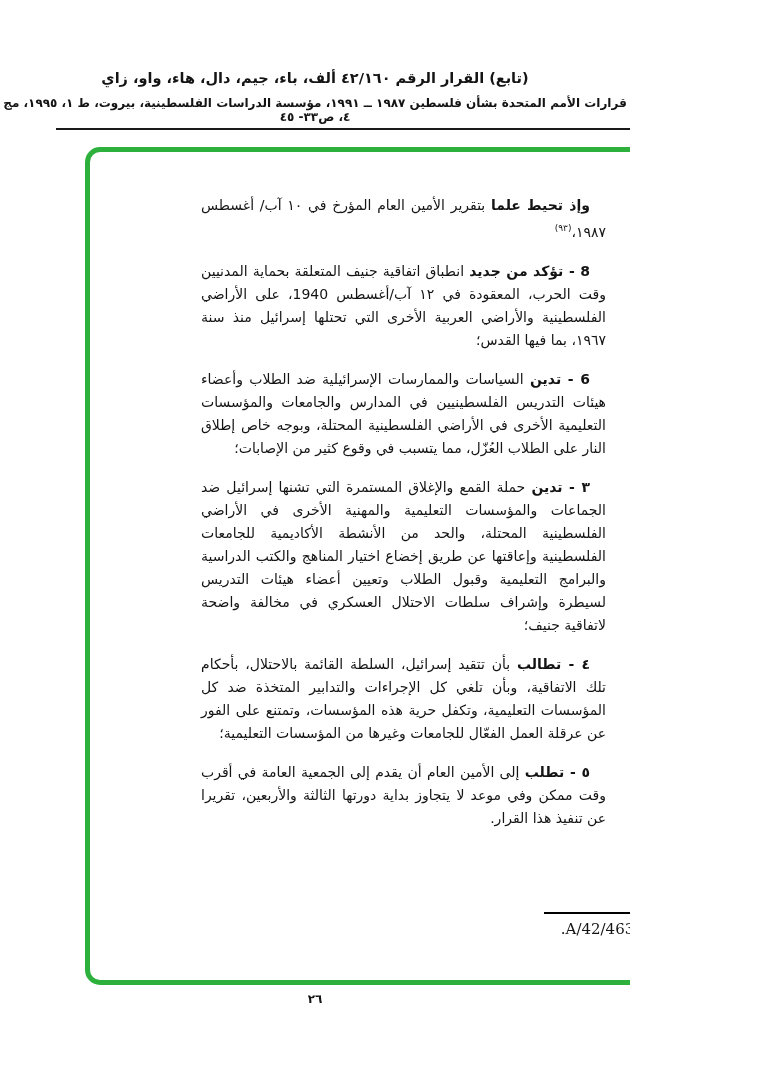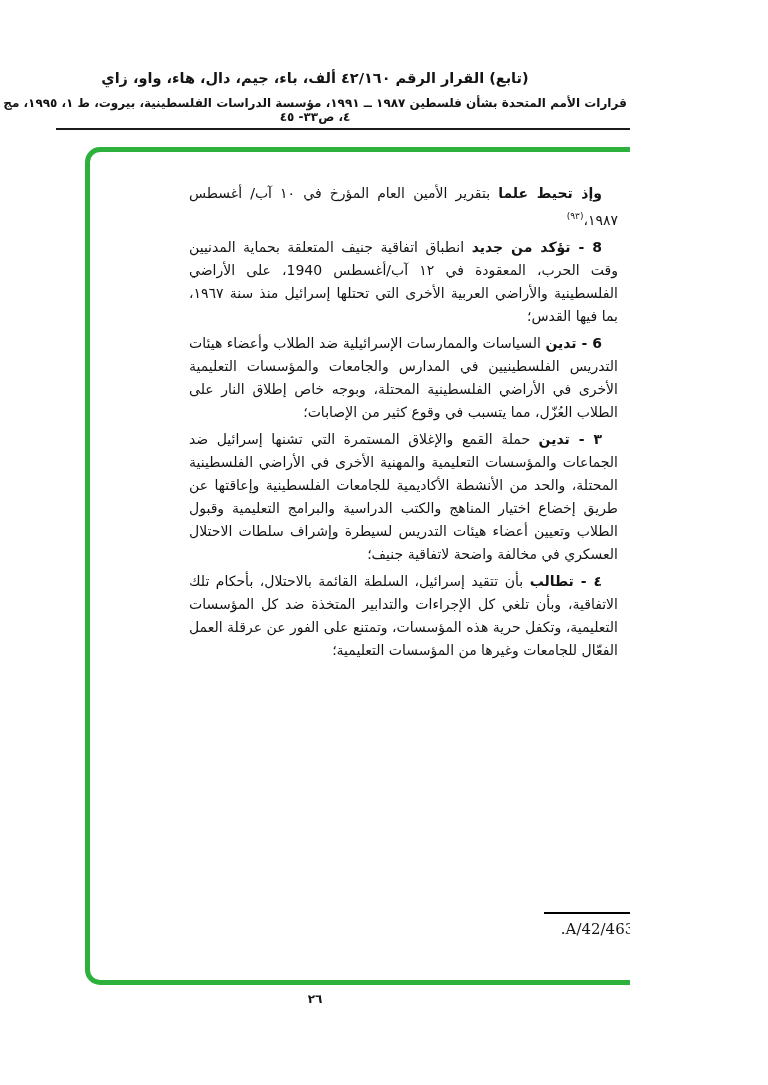--- a/index.html
+++ b/index.html
@@ -28,21 +28,21 @@
     border: 5px solid #2eb13c;
     border-radius: 15px;
     background: #ffffff;
   }
   .content {
     position: absolute; top: 26px; right: 70px;
     width: 437px; height: 715px; overflow: hidden;
     direction: rtl; text-align: justify;
     font-size: 14px; line-height: 23px;
   }
-  .para { text-indent: 16px; margin: 4px; }
+  .para { text-indent: 16px; margin: 16px; }
   .para .lead { font-weight: bold; }
   .fn-ref { font-size: 9px; vertical-align: super; }
   .footnote {
     position: absolute; right: 36px; bottom: 42px;
     width: 170px; direction: rtl; text-align: right;
   }
   .footnote-rule {
     width: 112px; height: 2px; background: #000;
     margin: 0 0 6px auto;
   }
@@ -67,20 +67,21 @@
   <div class="header-rule"></div>
 
   <div class="frame">
 
     <div class="content">
       <p class="para"><span class="lead">وإذ تحيط علما</span><span> بتقرير الأمين العام المؤرخ في ١٠ آب/ أغسطس ١٩٨٧،</span><span class="fn-ref">(٩٣)</span></p>
       <p class="para"><span class="lead">8 - تؤكد من جديد</span><span> انطباق اتفاقية جنيف المتعلقة بحماية المدنيين وقت الحرب، المعقودة في ١٢ آب/أغسطس 1940، على الأراضي الفلسطينية والأراضي العربية الأخرى التي تحتلها إسرائيل منذ سنة ١٩٦٧، بما فيها القدس؛</span></p>
       <p class="para"><span class="lead">6 - تدين</span><span> السياسات والممارسات الإسرائيلية ضد الطلاب وأعضاء هيئات التدريس الفلسطينيين في المدارس والجامعات والمؤسسات التعليمية الأخرى في الأراضي الفلسطينية المحتلة، وبوجه خاص إطلاق النار على الطلاب العُزّل، مما يتسبب في وقوع كثير من الإصابات؛</span></p>
       <p class="para"><span class="lead">٣ - تدين</span><span> حملة القمع والإغلاق المستمرة التي تشنها إسرائيل ضد الجماعات والمؤسسات التعليمية والمهنية الأخرى في الأراضي الفلسطينية المحتلة، والحد من الأنشطة الأكاديمية للجامعات الفلسطينية وإعاقتها عن طريق إخضاع اختيار المناهج والكتب الدراسية والبرامج التعليمية وقبول الطلاب وتعيين أعضاء هيئات التدريس لسيطرة وإشراف سلطات الاحتلال العسكري في مخالفة واضحة لاتفاقية جنيف؛</span></p>
       <p class="para"><span class="lead">٤ - تطالب</span><span> بأن تتقيد إسرائيل، السلطة القائمة بالاحتلال، بأحكام تلك الاتفاقية، وبأن تلغي كل الإجراءات والتدابير المتخذة ضد كل المؤسسات التعليمية، وتكفل حرية هذه المؤسسات، وتمتنع على الفور عن عرقلة العمل الفعّال للجامعات وغيرها من المؤسسات التعليمية؛</span></p>
+      <p class="para"><span class="lead">٥ - تطلب</span><span> إلى الأمين العام أن يقدم إلى الجمعية العامة في أقرب وقت ممكن وفي موعد لا يتجاوز بداية دورتها الثالثة والأربعين، تقريرا عن تنفيذ هذا القرار.</span></p>
     </div>
 
     <div class="footnote">
       <div class="footnote-rule"></div>
       <div class="footnote-line">
         <span class="fn-marker">(٩٣)</span>
         <span class="fn-text">A/42/463.</span>
       </div>
     </div>
 

